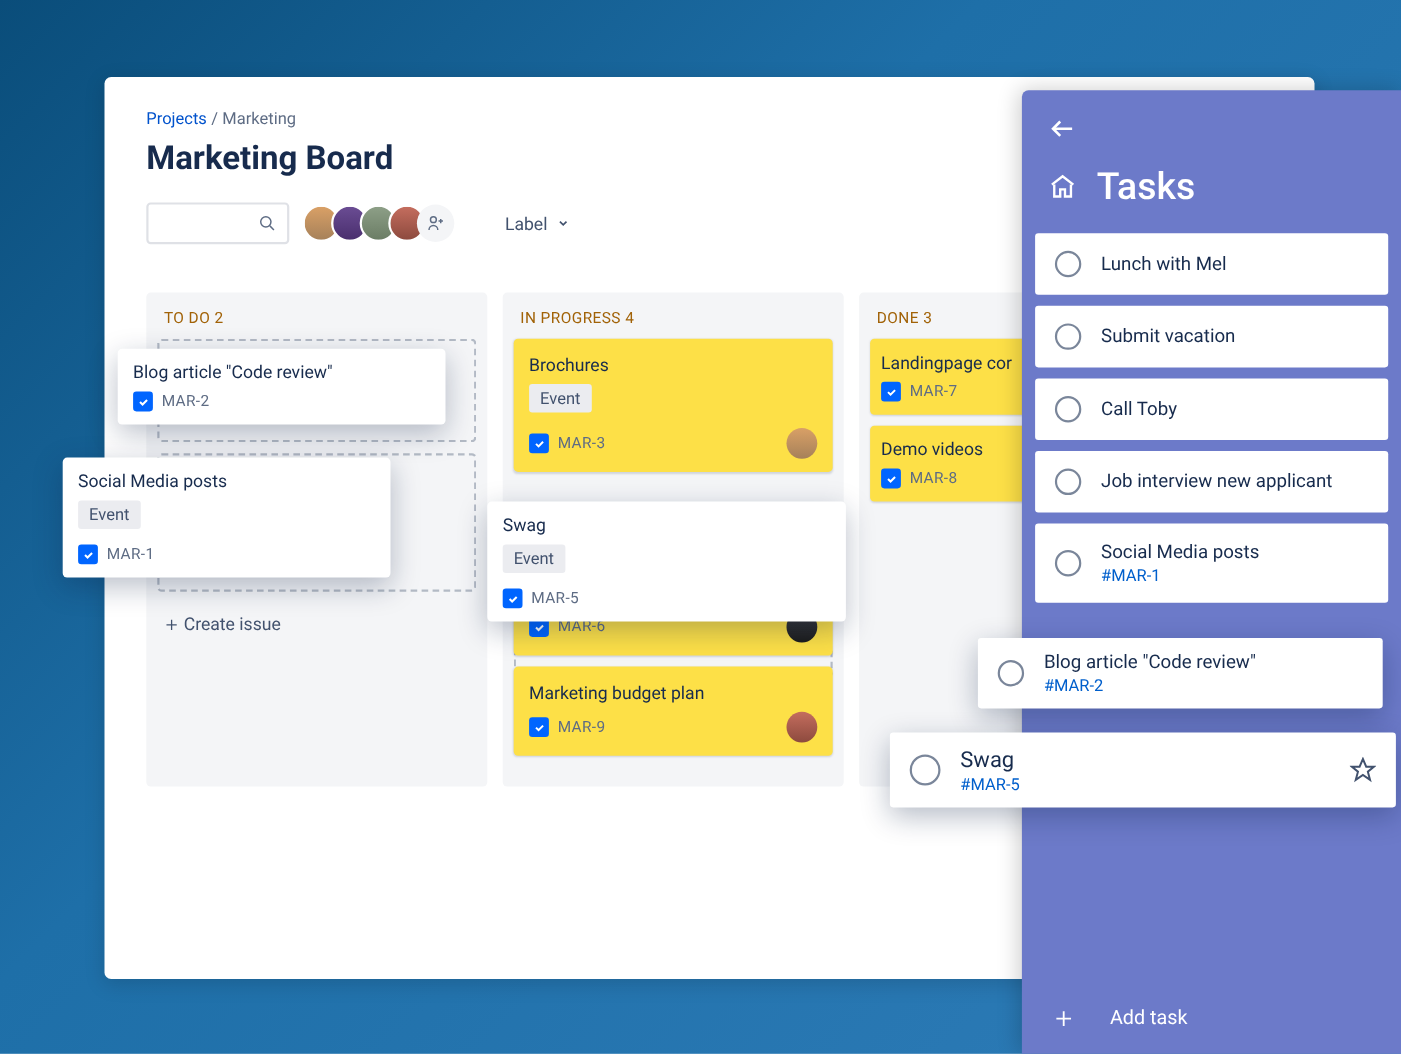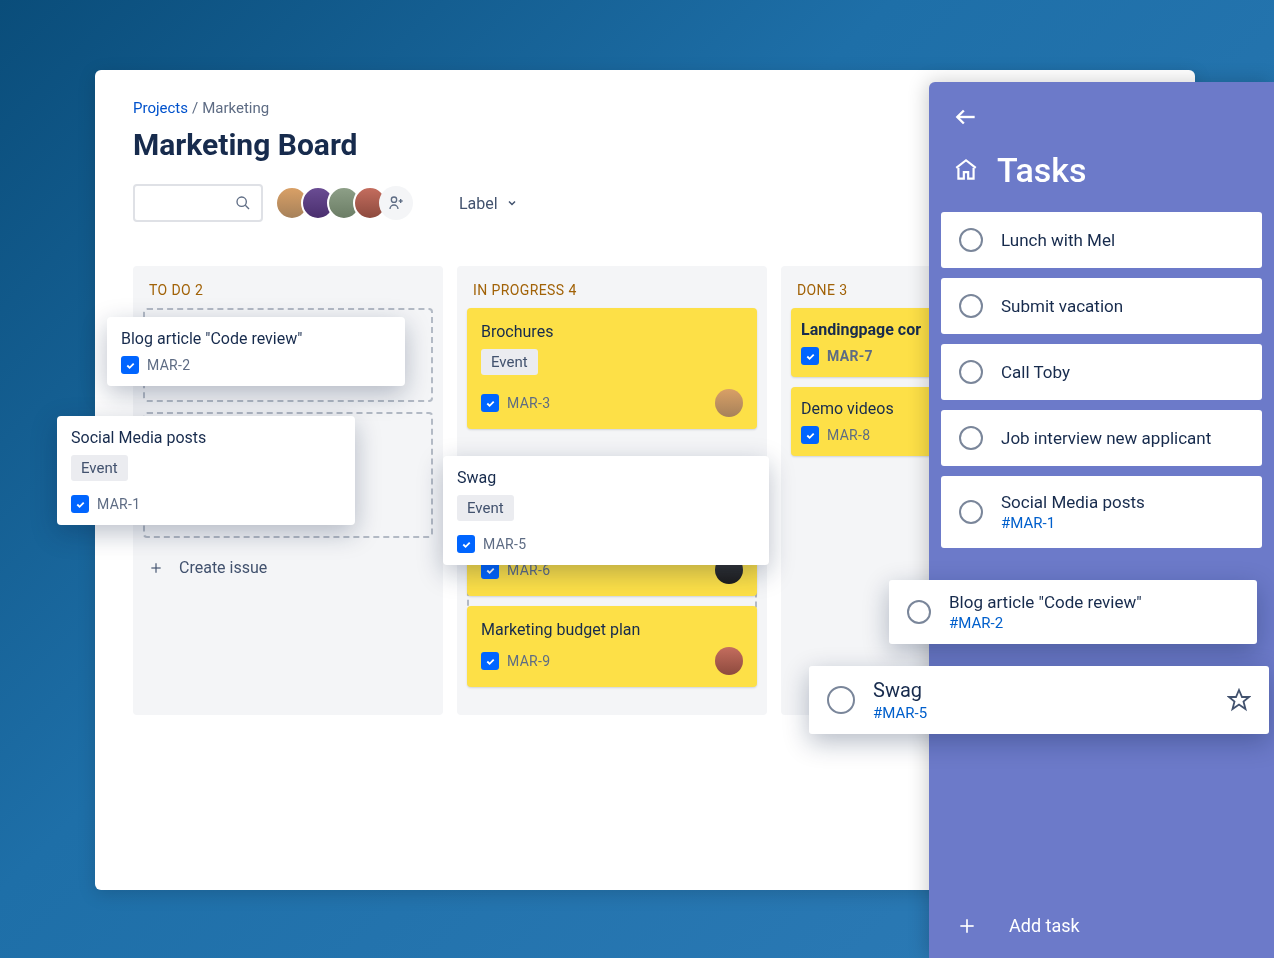--- a/index.html
+++ b/index.html
@@ -103,21 +103,21 @@
 .chk svg{width:11px;height:11px;}
 .issue-id { color:#5e6c84; font-size:14px; letter-spacing:.3px;}
 .assignee{
   width:28px;height:28px;border-radius:50%;
 }
 .as1{background:linear-gradient(180deg,#d9a066,#a6815a);}
 .as2{background:linear-gradient(180deg,#3c3c3c,#1c1c1c);}
 .as3{background:linear-gradient(180deg,#c46d5e,#8d4a3e);}
 
 .create-issue {
-  margin-top:250px; display:flex;align-items:center;gap:16px;
+  margin-top:250px; display:flex;align-items:center;gap:4px;
   color:#42526e; font-size:16px; padding:0 6px;
 }
 
 
 .float-card {
   position:absolute; background:#fff; border-radius:4px;
   box-shadow:0 8px 26px rgba(9,30,66,.28);
   padding:12px 14px;
 }
 .fc1 { left:12px; top:247px; width:298px; }
@@ -290,21 +290,21 @@
               </span>
             <span class="issue-id">MAR-9</span>
           </span>
           <span class="assignee as3"></span>
         </div>
       </div>
     </div>
 
     <div class="col" style="width:180px;">
       <div class="col-title">DONE 3</div>
-      <div class="card" style="padding:12px 10px;font-weight:bold;">
+      <div class="card" style="padding:12px 10px;">
         <div class="card-title" style="white-space:nowrap;overflow:hidden;">Landingpage cor</div>
         <div class="card-meta">
           <span class="issue-ref">
             <span class="chk">
                 <svg viewBox="0 0 24 24" fill="none" stroke="#fff" stroke-width="4">
                   <polyline points="5 12 10 17 19 8"></polyline>
                 </svg>
               </span>
             <span class="issue-id">MAR-7</span>
           </span>

